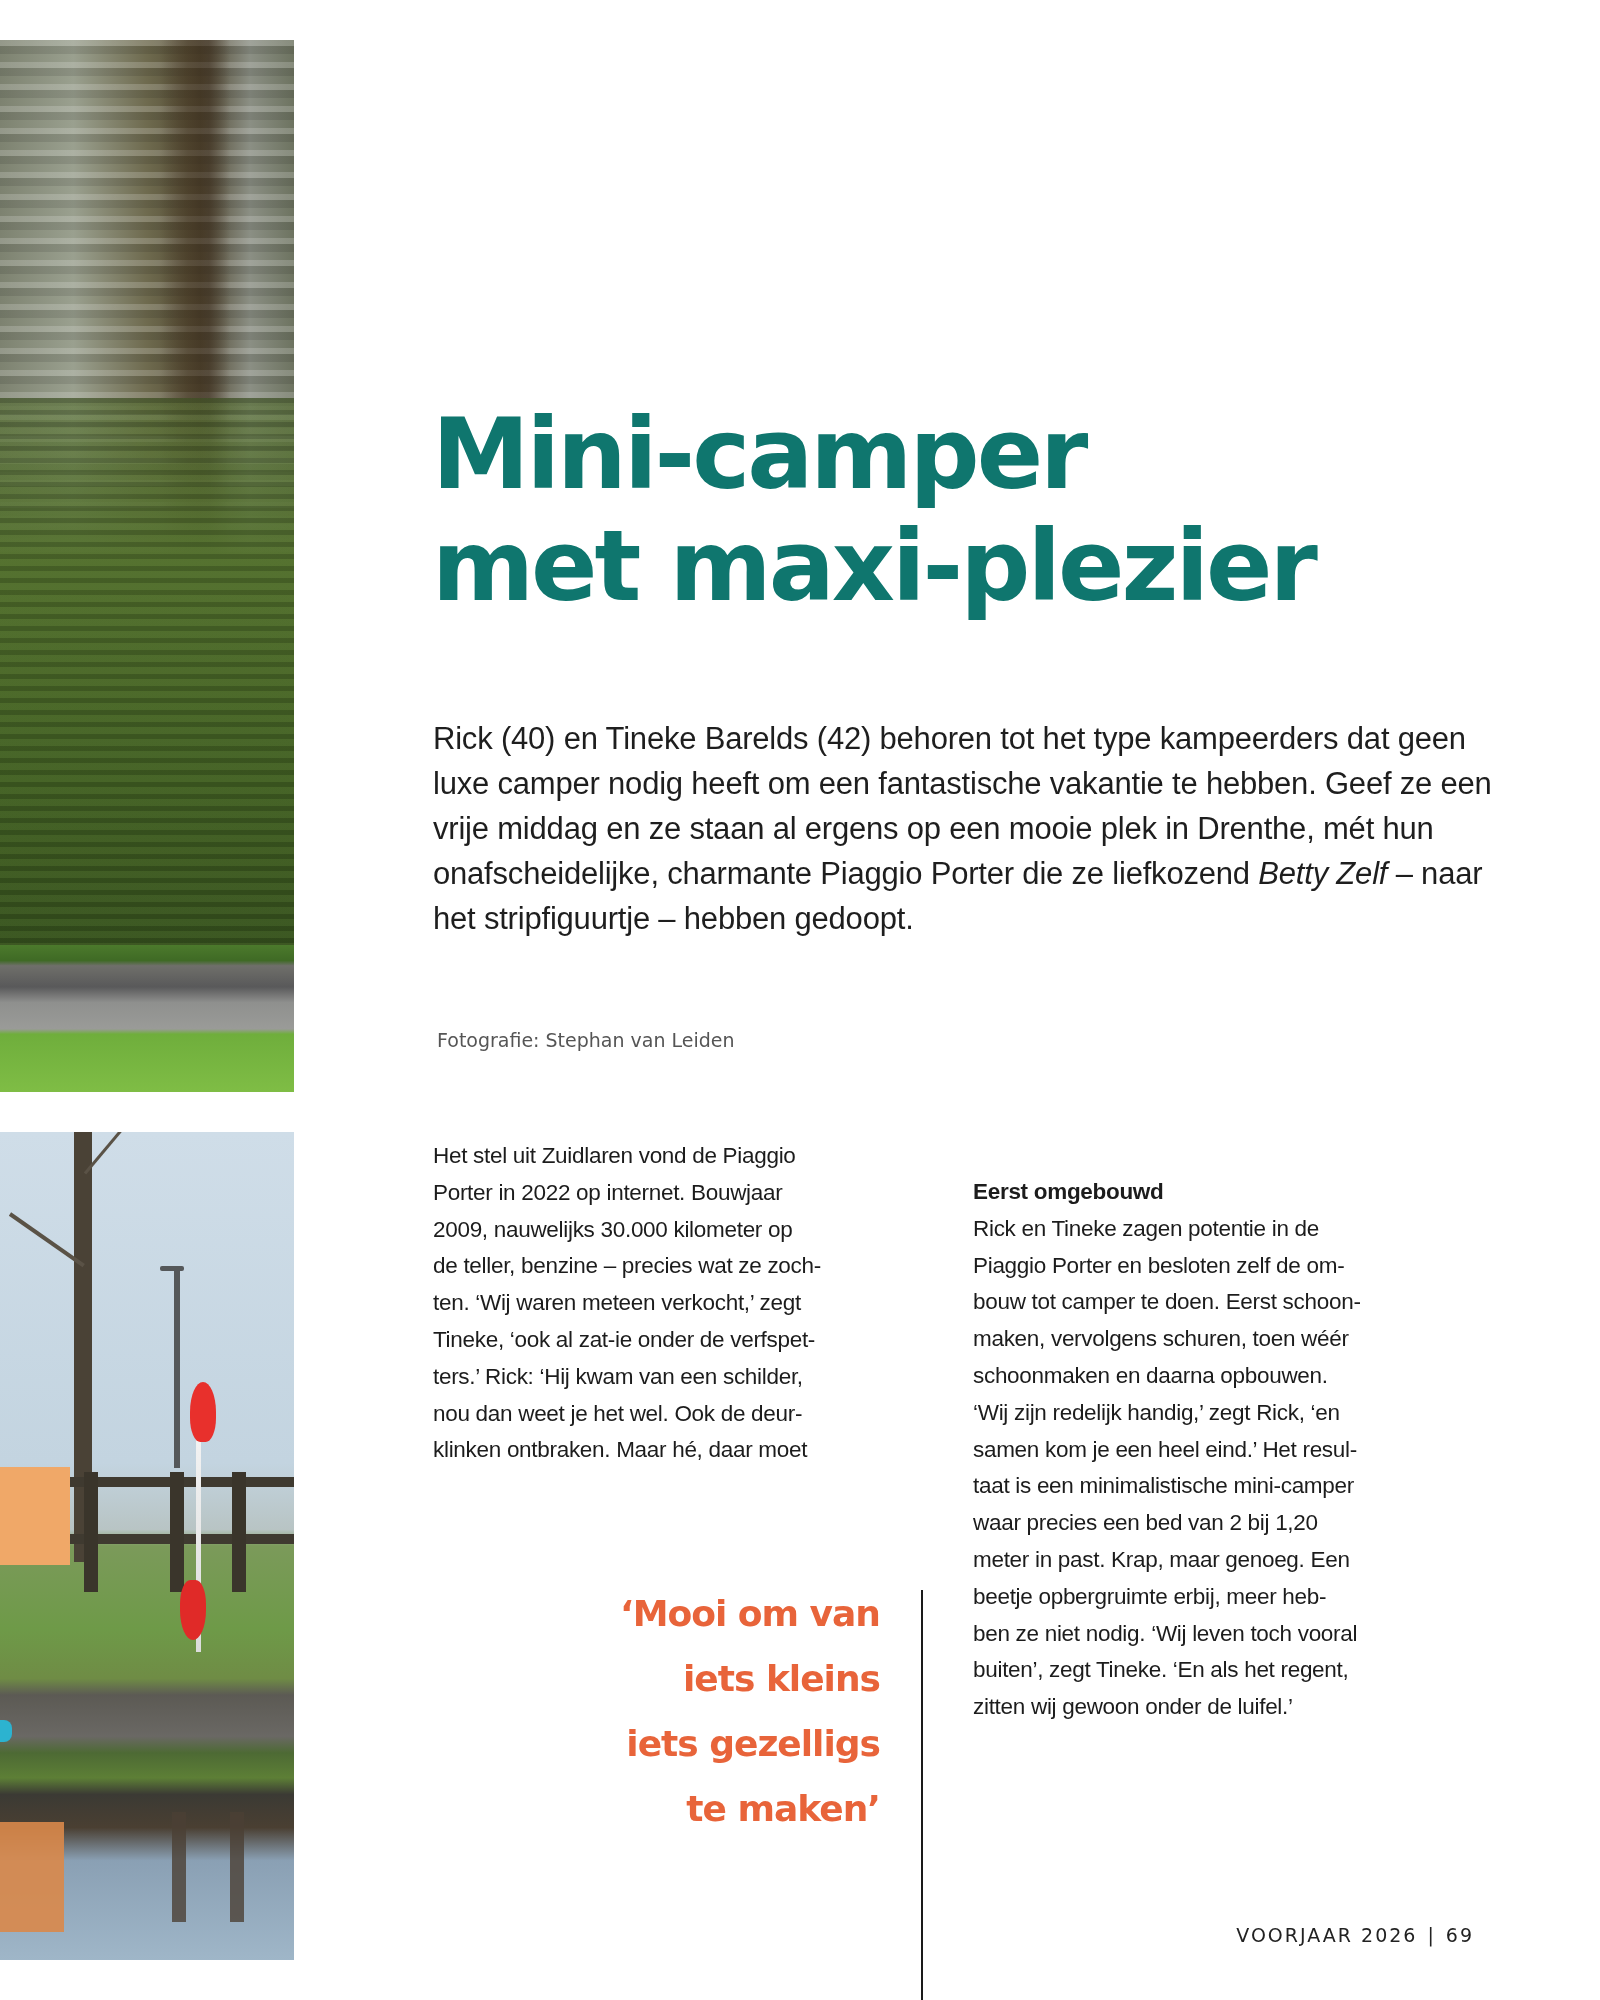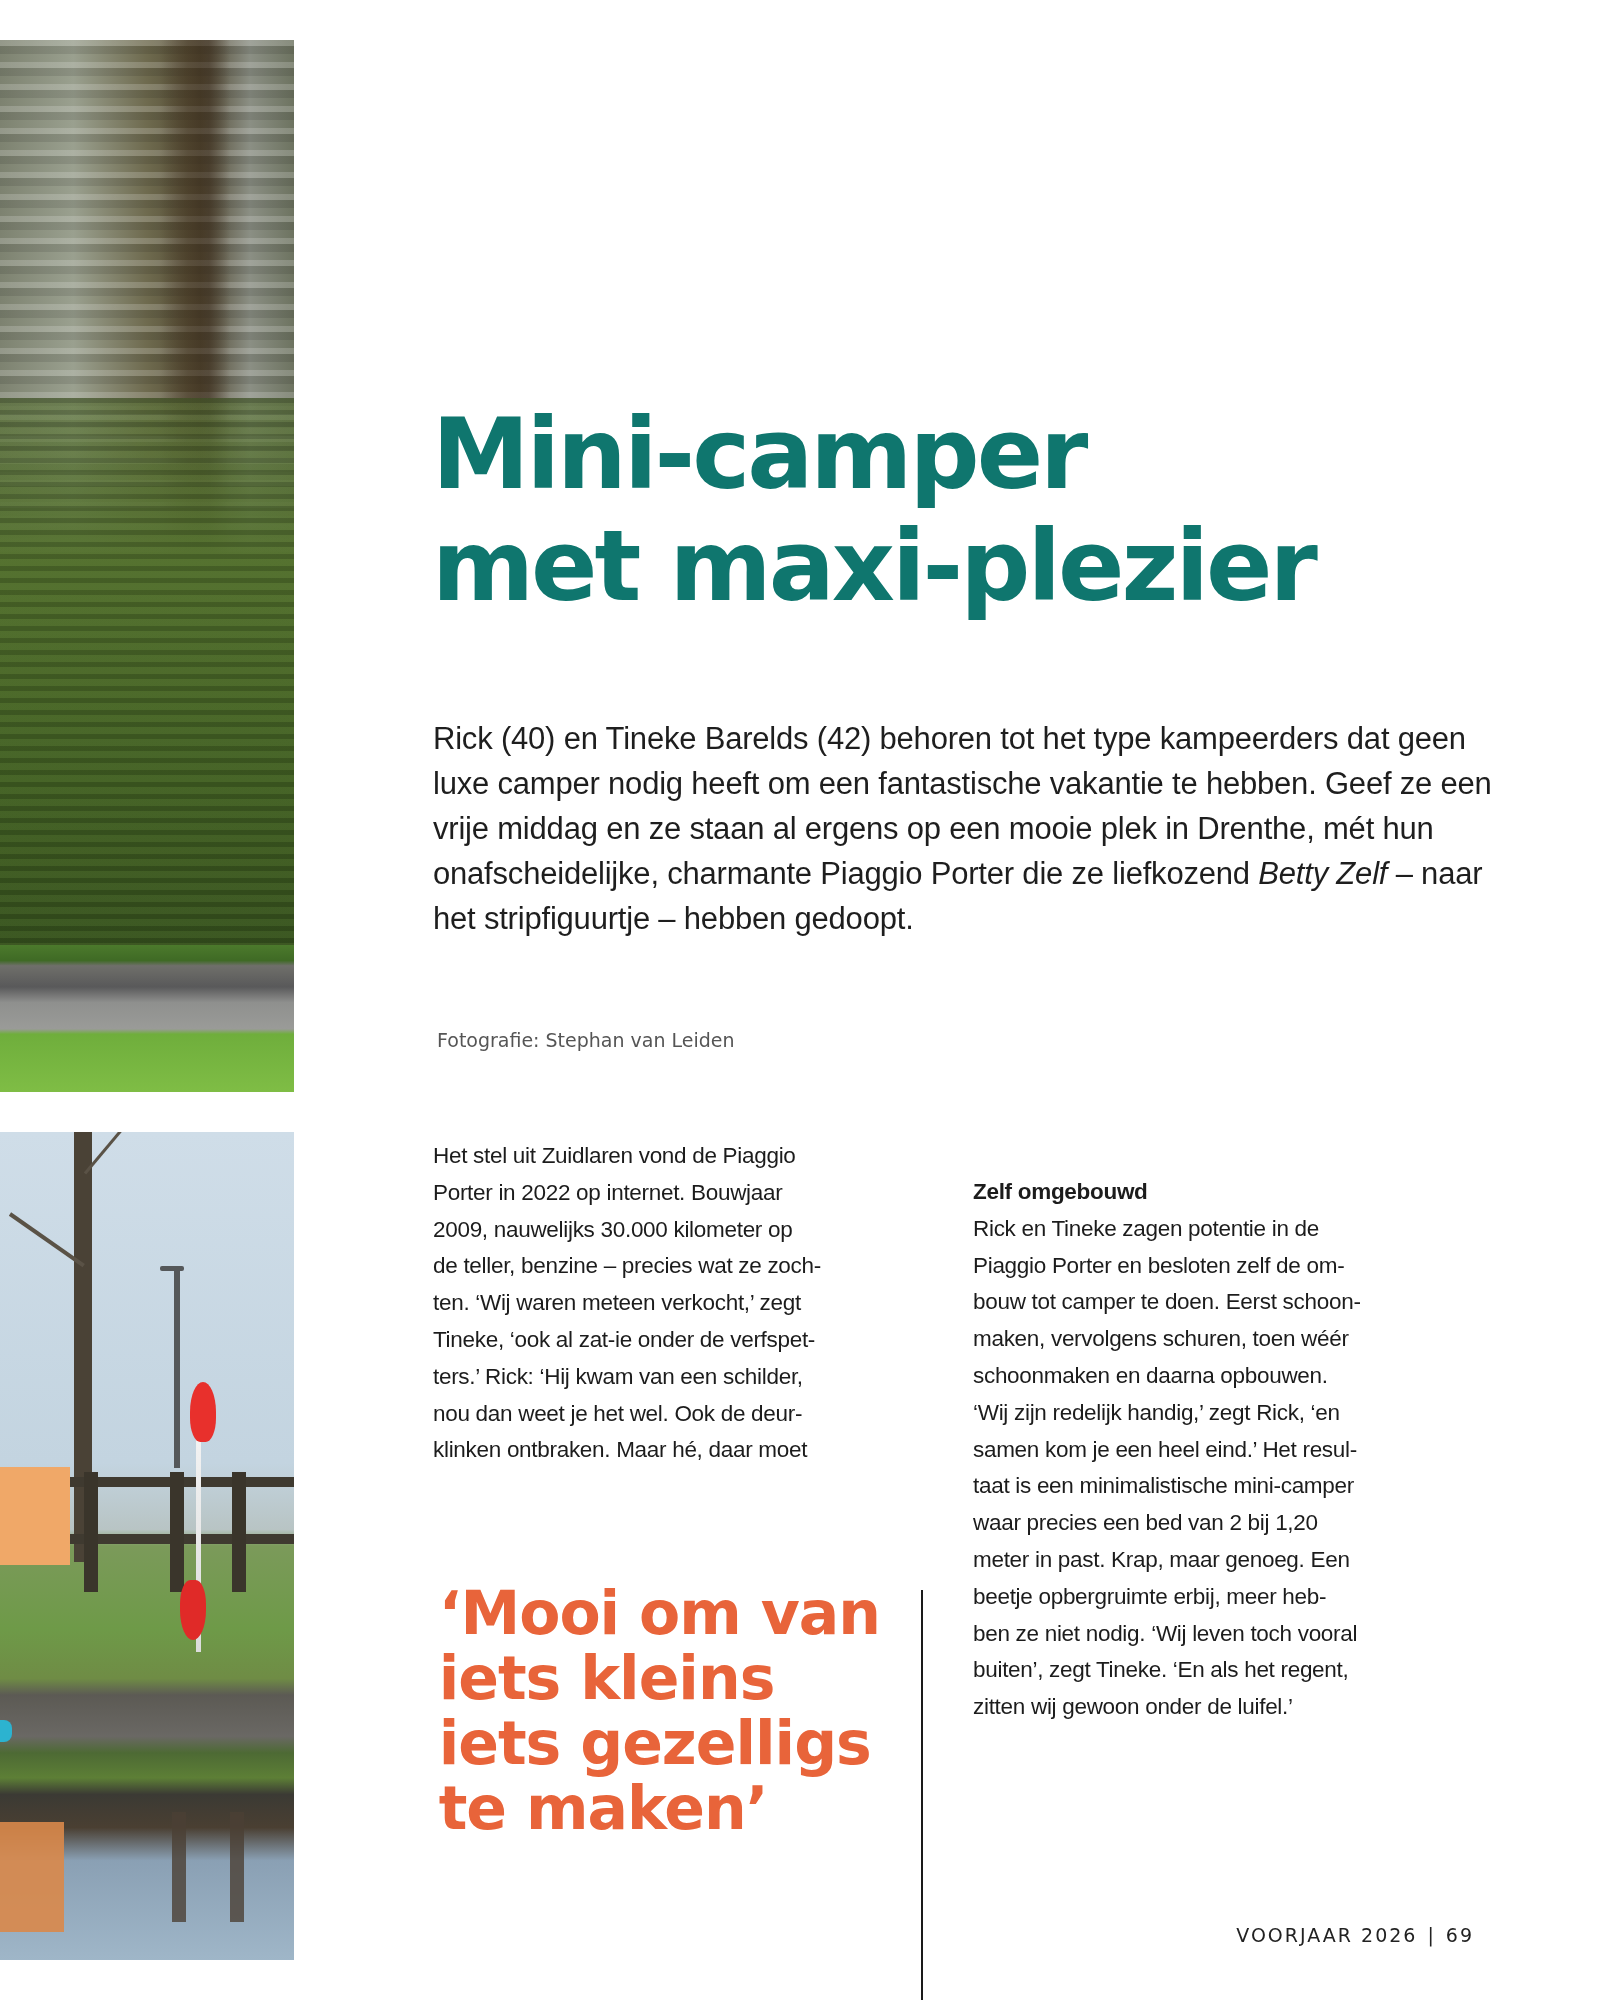--- a/index.html
+++ b/index.html
@@ -37,21 +37,21 @@
 
   .title { position:absolute; left:432px; top:398px; margin:0; font-family:"DejaVu Sans", sans-serif; font-weight:bold; font-size:98px; line-height:112px; letter-spacing:-3px; color:#0f766e; }
   .intro { position:absolute; left:433px; top:716px; width:1080px; margin:0; font-family:"Liberation Sans", sans-serif; font-size:31px; line-height:45px; color:#1e1e1e; letter-spacing:-0.2px; }
   .intro em { font-style:italic; }
   .credit { position:absolute; left:437px; top:1029px; margin:0; font-family:"DejaVu Sans", sans-serif; font-size:19px; color:#555; }
   .col { position:absolute; top:1138px; width:500px; font-family:Liberation Sans, sans-serif; font-size:22.5px; line-height:36.8px; color:#1c1c1c; letter-spacing:-0.3px; }
   .col-left { left:433px; }
   .col-right { left:973px; }
   .col p { margin:0; white-space:pre-line; }
   .col h3 { margin:36px 0 0 0; font-size:22.5px; line-height:36.8px; font-weight:bold; }
-  .pullquote { position:absolute; right:720px; top:1581px; margin:0; text-align:left; font-family:"DejaVu Sans", sans-serif; font-weight:bold; font-size:60px; line-height:65px; color:#e8643a; letter-spacing:-1px; white-space:pre-line; }
+  .pullquote { position:absolute; right:720px; top:1581px; margin:0; text-align:right; font-family:"DejaVu Sans", sans-serif; font-weight:bold; font-size:36px; line-height:65px; color:#e8643a; letter-spacing:-1px; white-space:pre-line; }
   .vline { position:absolute; left:921px; top:1590px; width:2px; height:410px; background:#1a1a1a; }
   .folio { position:absolute; right:118px; top:1916px; margin:8px; font-family:"DejaVu Sans", sans-serif; font-size:19px; letter-spacing:2px; color:#222; }
   .folio .sep { display:inline-block; margin:0 10px; }
 </style>
 </head>
 <body>
 
 <div class="photo photo-top">
   <div class="trunk"></div>
   <div class="greenery"></div>
@@ -93,21 +93,21 @@
 2009, nauwelijks 30.000 kilometer op
 de teller, benzine – precies wat ze zoch-
 ten. ‘Wij waren meteen verkocht,’ zegt
 Tineke, ‘ook al zat-ie onder de verfspet-
 ters.’ Rick: ‘Hij kwam van een schilder,
 nou dan weet je het wel. Ook de deur-
 klinken ontbraken. Maar hé, daar moet</p>
 </div>
 
 <div class="col col-right">
-  <h3>Zelf omgebouwd</h3>
+  <h3>Eerst omgebouwd</h3>
   <p>Rick en Tineke zagen potentie in de
 Piaggio Porter en besloten zelf de om-
 bouw tot camper te doen. Eerst schoon-
 maken, vervolgens schuren, toen wéér
 schoonmaken en daarna opbouwen.
 ‘Wij zijn redelijk handig,’ zegt Rick, ‘en
 samen kom je een heel eind.’ Het resul-
 taat is een minimalistische mini-camper
 waar precies een bed van 2 bij 1,20
 meter in past. Krap, maar genoeg. Een

